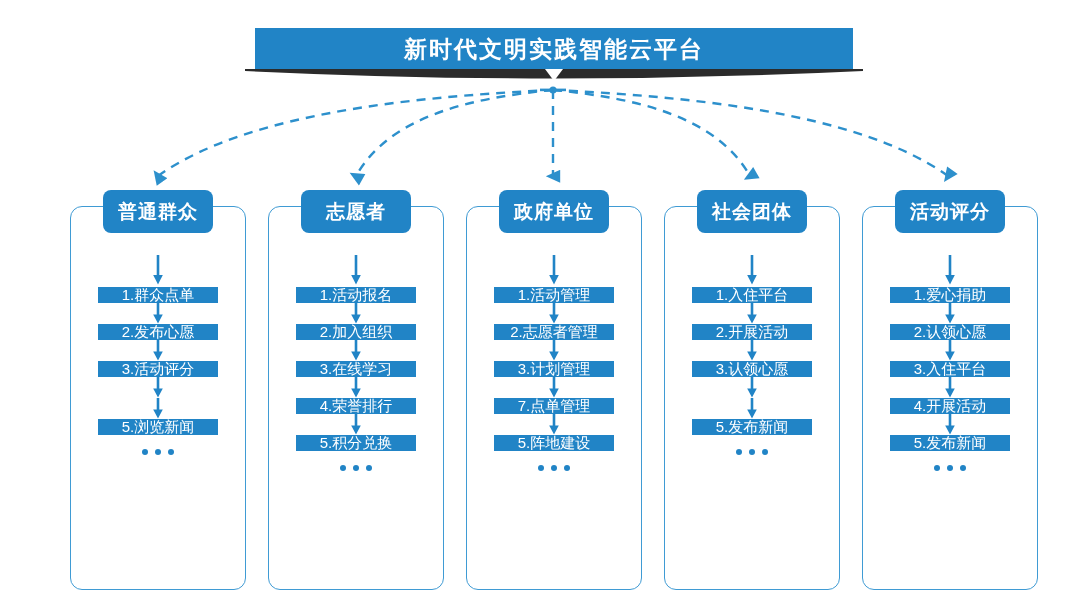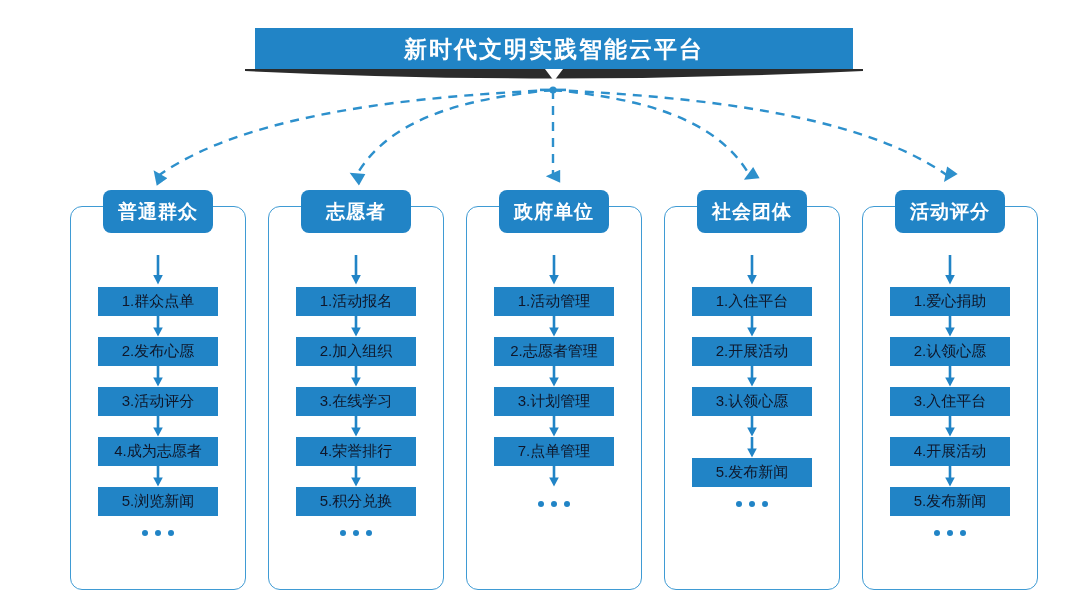--- a/index.html
+++ b/index.html
@@ -97,23 +97,23 @@
     position: absolute;
     left: 0;
     right: 0;
     top: 48px;
     display: flex;
     flex-direction: column;
     align-items: center;
   }
   .step {
     width: 120px;
-    height: 29px;
+    height: 16px;
     background: #2184c6;
-    color: #0f172a;
+    color: #ffffff;
     font-size: 15px;
     display: flex;
     align-items: center;
     justify-content: center;
     box-sizing: border-box;
     white-space: nowrap;
   }
   .arrow-down {
     width: 14px;
     height: 21px;
@@ -192,21 +192,20 @@
         <div class="step">2.发布心愿</div>
         <svg class="arrow-down" viewBox="0 0 14 21" preserveAspectRatio="none">
           <line x1="7" y1="0" x2="7" y2="13" stroke="#2184c6" stroke-width="2.6"></line>
           <path d="M2.2,11.5 L11.8,11.5 L7,20.5 Z" fill="#2184c6"></path>
         </svg>
         <div class="step">3.活动评分</div>
         <svg class="arrow-down" viewBox="0 0 14 21" preserveAspectRatio="none">
           <line x1="7" y1="0" x2="7" y2="13" stroke="#2184c6" stroke-width="2.6"></line>
           <path d="M2.2,11.5 L11.8,11.5 L7,20.5 Z" fill="#2184c6"></path>
         </svg>
-        <div class="step">4.成为志愿者</div>
         <svg class="arrow-down" viewBox="0 0 14 21" preserveAspectRatio="none">
           <line x1="7" y1="0" x2="7" y2="13" stroke="#2184c6" stroke-width="2.6"></line>
           <path d="M2.2,11.5 L11.8,11.5 L7,20.5 Z" fill="#2184c6"></path>
         </svg>
         <div class="step">5.浏览新闻</div>
         <div class="dots" title="...">
           <i></i>
           <i></i>
           <i></i>
         </div>
@@ -267,20 +266,21 @@
         <div class="step">3.计划管理</div>
         <svg class="arrow-down" viewBox="0 0 14 21" preserveAspectRatio="none">
           <line x1="7" y1="0" x2="7" y2="13" stroke="#2184c6" stroke-width="2.6"></line>
           <path d="M2.2,11.5 L11.8,11.5 L7,20.5 Z" fill="#2184c6"></path>
         </svg>
         <div class="step">7.点单管理</div>
         <svg class="arrow-down" viewBox="0 0 14 21" preserveAspectRatio="none">
           <line x1="7" y1="0" x2="7" y2="13" stroke="#2184c6" stroke-width="2.6"></line>
           <path d="M2.2,11.5 L11.8,11.5 L7,20.5 Z" fill="#2184c6"></path>
         </svg>
+        <div class="step">5.阵地建设</div>
         <div class="dots" title="...">
           <i></i>
           <i></i>
           <i></i>
         </div>
       </div>
     </div>
   <div class="column" style="left:664px">
       <div class="col-header">社会团体</div>
       <div class="steps">

